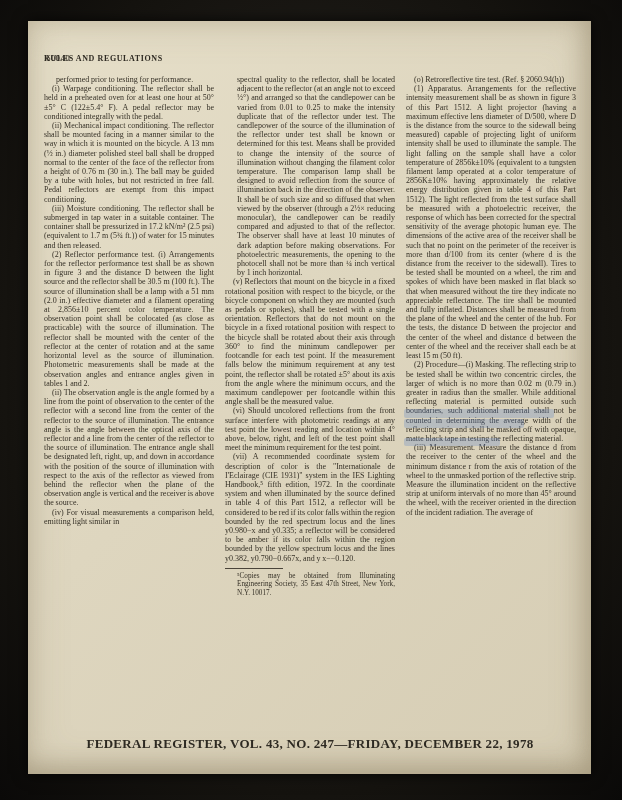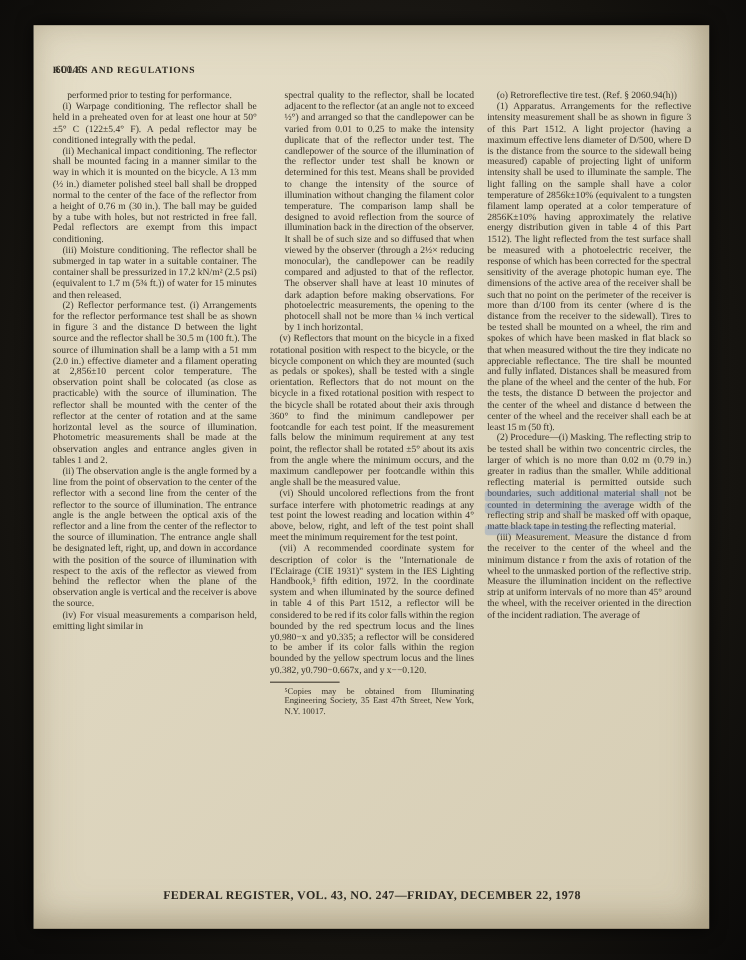--- a/index.html
+++ b/index.html
@@ -23,21 +23,21 @@
   .para{
     margin:0;font-size:8px;line-height:9.2px;text-align:justify;
     text-indent:8px;color:#353026;
     word-spacing:-0.2px;
   }
   .para.no-indent{text-indent:0;padding-left:12px;}
   .para.footnote{font-size:7.2px;line-height:8.4px;}
   .footnote-rule{width:58px;border-top:1px solid #4a443a;margin:5px 0 3px 0;height:0;}
   .footer-row{
     position:absolute;left:0;right:0;bottom:0;text-align:center;
-    font-size:10px;font-weight:bold;letter-spacing:.3px;color:#2e2a22;
+    font-size:13px;font-weight:bold;letter-spacing:.3px;color:#2e2a22;
   }
   
   .ink-mark{position:absolute;background:rgba(90,130,200,.28);border-radius:2px;pointer-events:none;}
   .ink-1{left:376px;top:388px;width:150px;height:9px;}
   .ink-2{left:376px;top:398px;width:120px;height:9px;}
   .ink-3{left:376px;top:417px;width:96px;height:8px;}
 </style>
 </head>
 <body>
 

